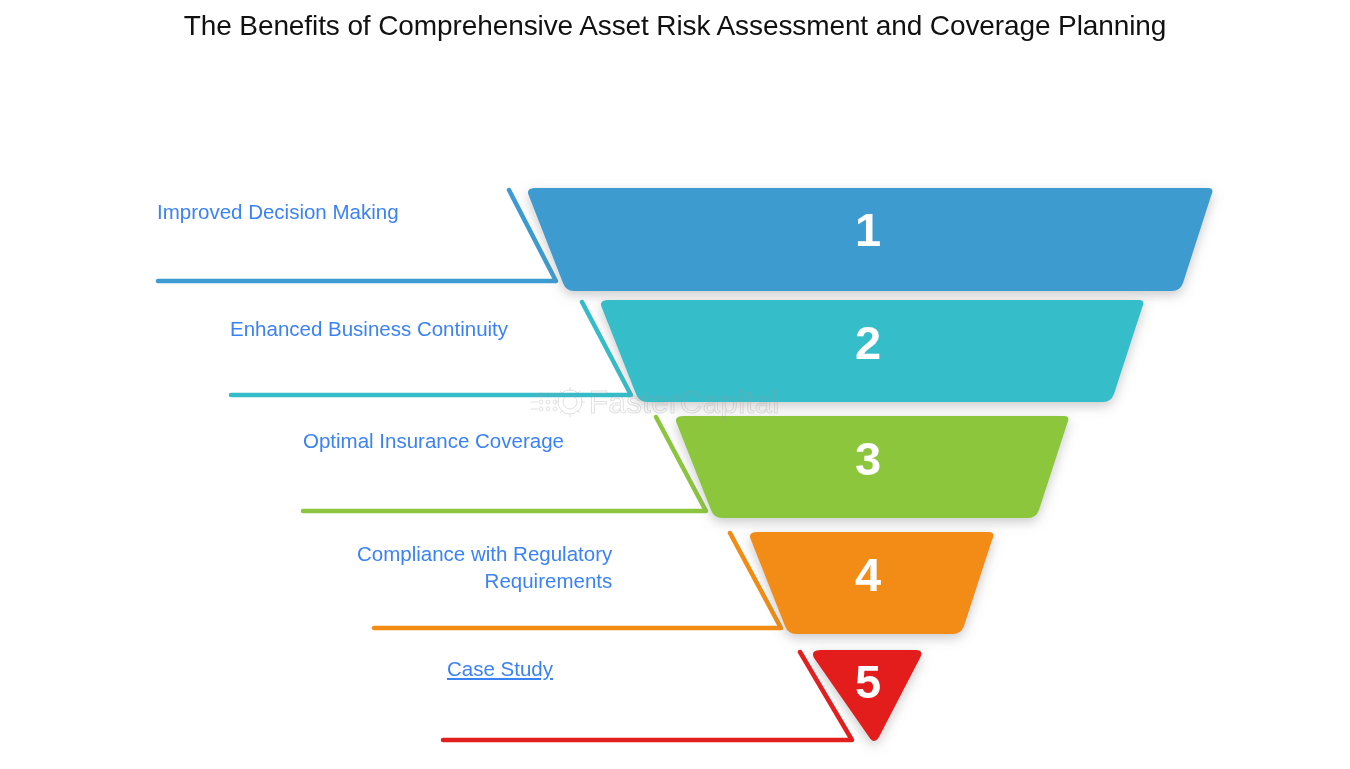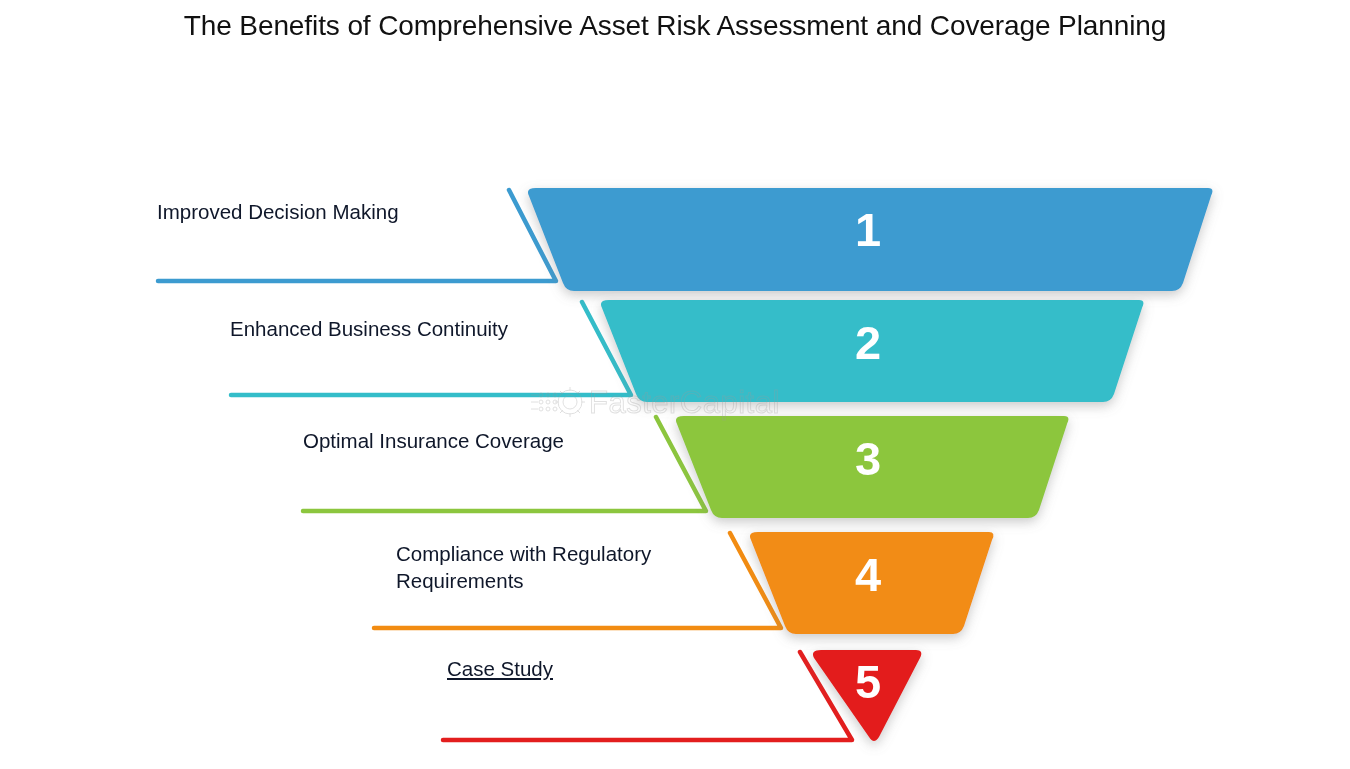--- a/index.html
+++ b/index.html
@@ -36,30 +36,30 @@
   #funnel-svg {
     position: absolute;
     left: 0;
     top: 0;
     width: 1350px;
     height: 769px;
   }
   .stage-label {
     position: absolute;
     font-size: 20.5px;
-    color: #0f172a;
+    color: #3b82f6;
     font-weight: 400;
     line-height: 1.32;
     text-align: left;
     white-space: pre-line;
   }
   #label-1 { left: 157px; top: 198px; }
   #label-2 { left: 230px; top: 315px; }
   #label-3 { left: 303px; top: 427px; }
-  #label-4 { left: 396px; top: 540px; }
+  #label-4 { left: 357px; top: 540px; text-align: right; }
   #label-5 { left: 447px; top: 655px; text-decoration: underline; }
   .stage-number {
     fill: #ffffff;
     font-family: "Liberation Sans", sans-serif;
     font-size: 47px;
     font-weight: 700;
     text-anchor: middle;
     dominant-baseline: middle;
   }
   #watermark {

